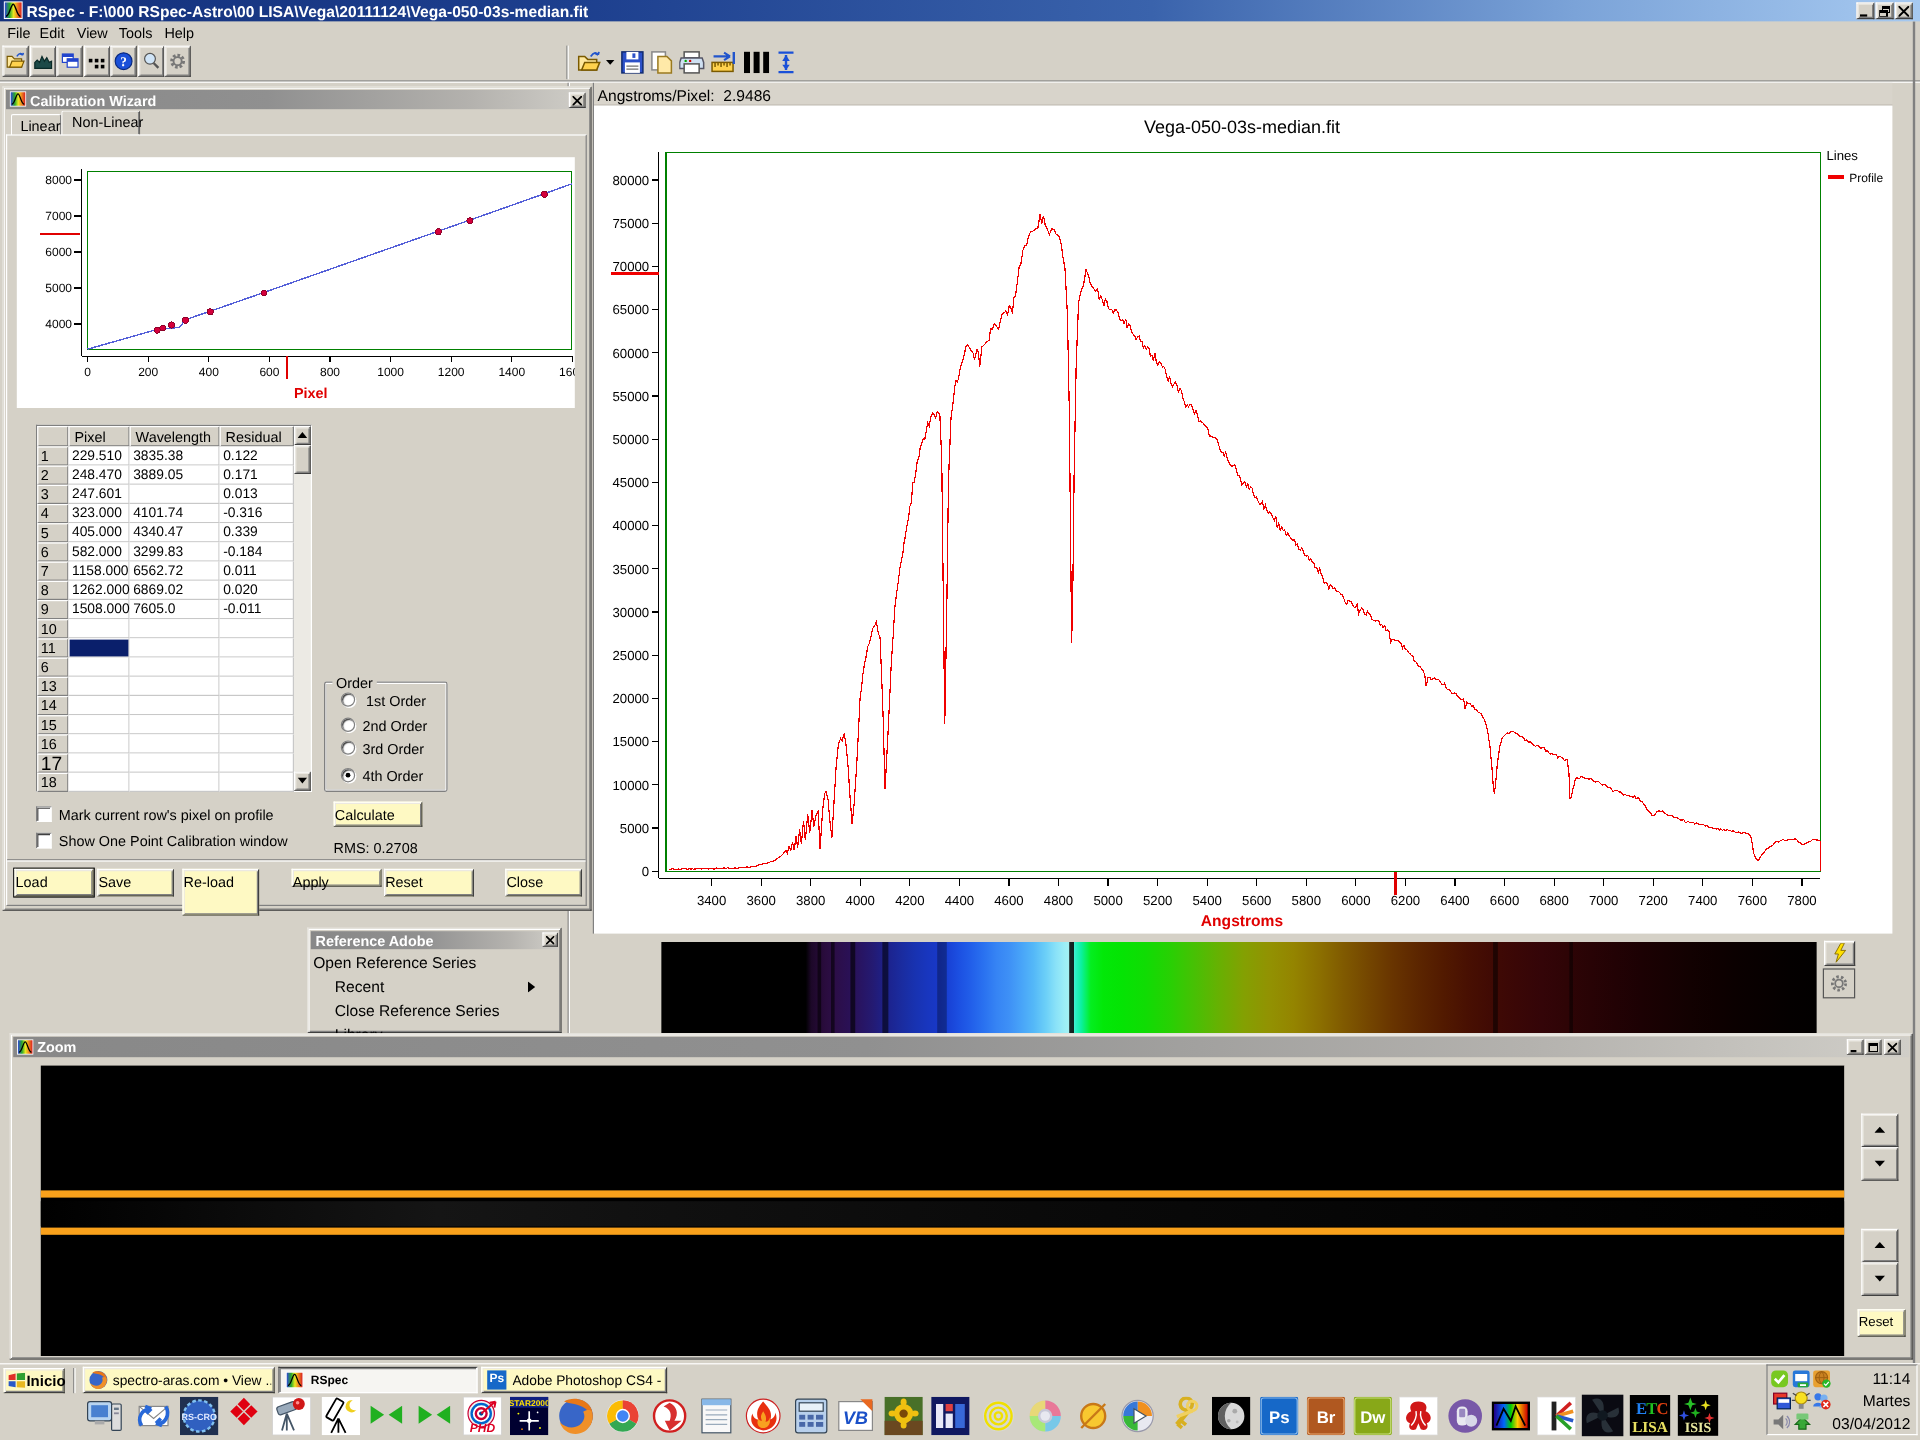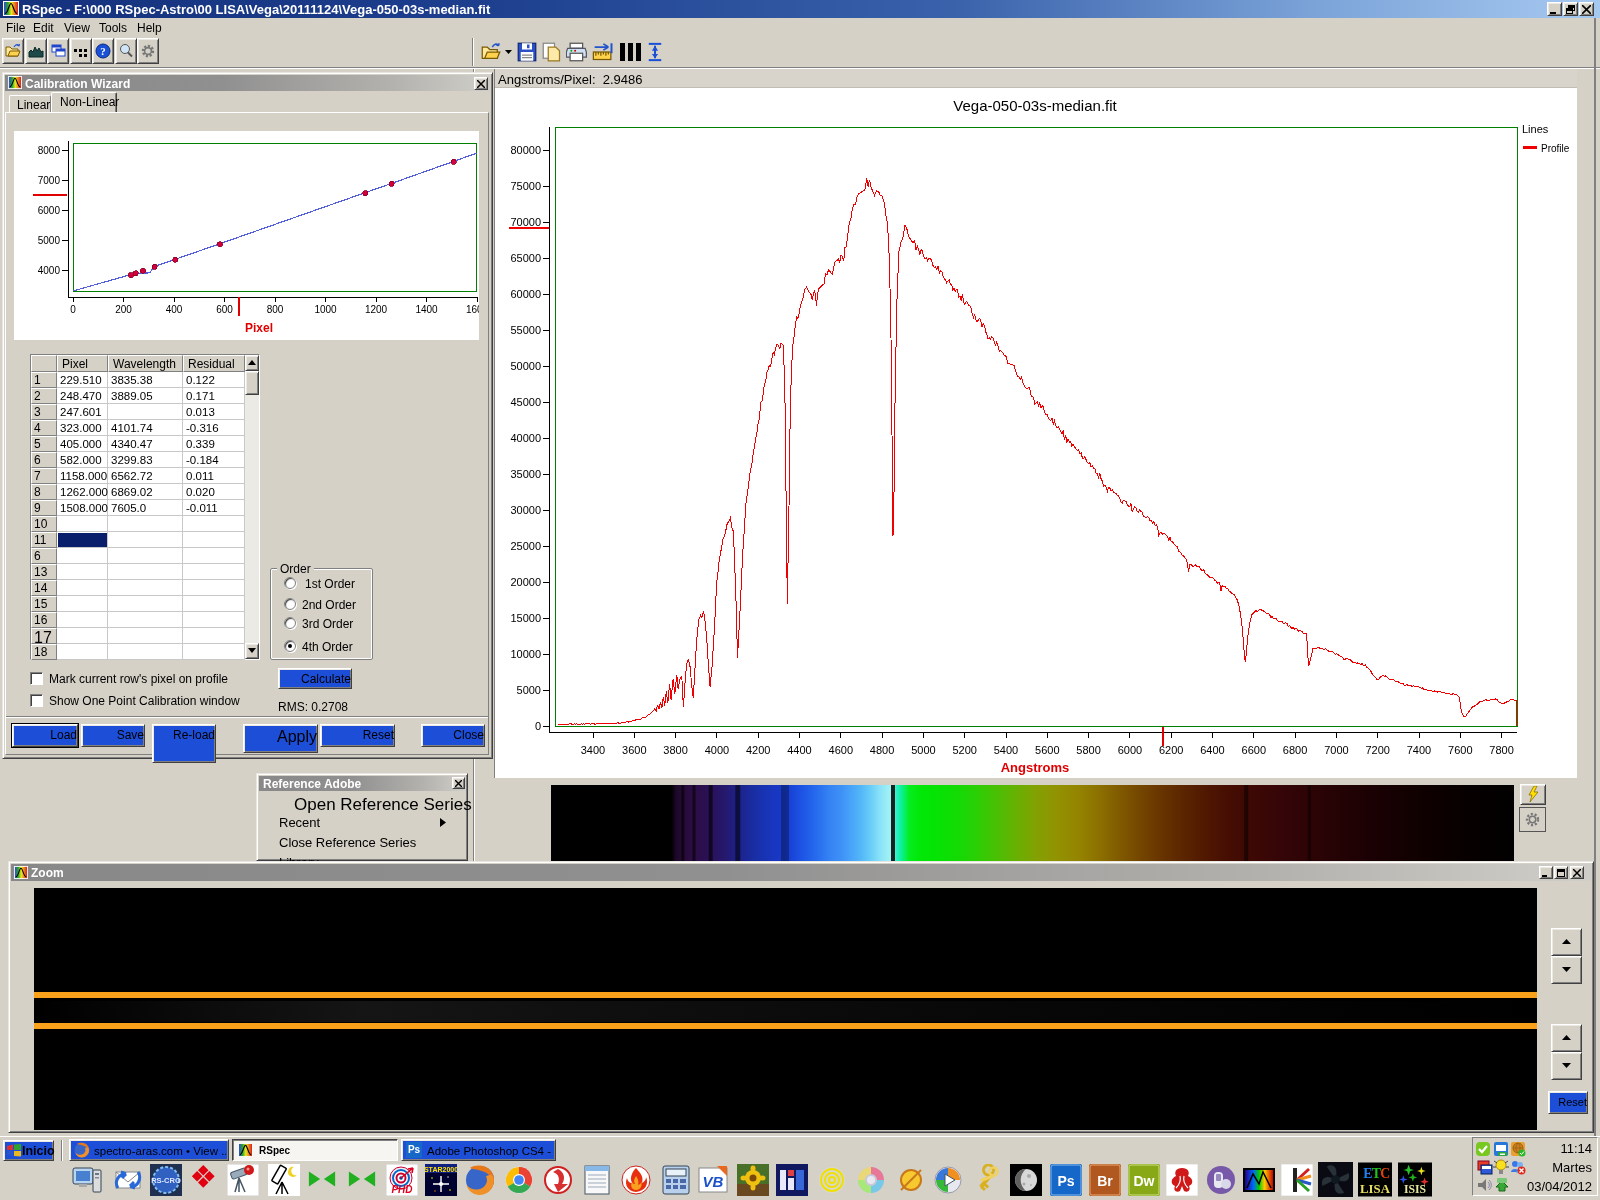--- a/index.html
+++ b/index.html
@@ -1,18 +1,18 @@
 <!DOCTYPE html>
 <html><head><meta charset="utf-8"><title>RSpec</title>
 <style>
 *{margin:0;padding:0;box-sizing:border-box}
 html,body{width:1600px;height:1200px;overflow:hidden}
 body{font-family:"Liberation Sans",sans-serif;background:#d5d1c7;position:relative;font-size:12px;color:#000}
 .ab{position:absolute}
-.btn{background:#1d4ed8;border:1px solid;border-color:#fff #404040 #404040 #fff;box-shadow:inset 1px 1px 0 #ece9e2,inset -1px -1px 0 #808080;text-align:right}
+.btn{background:#fef9c3;border:1px solid;border-color:#fff #404040 #404040 #fff;box-shadow:inset 1px 1px 0 #ece9e2,inset -1px -1px 0 #808080;text-align:left}
 .tbtn{background:#d5d1c7;border:1px solid;border-color:#fff #404040 #404040 #fff;box-shadow:inset 1px 1px 0 #ece9e2,inset -1px -1px 0 #808080}
 .ttl{font-weight:bold;color:#fff;font-size:12px}
 .graytb{background:linear-gradient(90deg,#888 0%,#909090 45%,#b4b2ae 80%,#d0cec8 100%)}
 .wbtn{background:#d5d1c7;border:1px solid;border-color:#fff #404040 #404040 #fff;box-shadow:inset 1px 1px 0 #ece9e2,inset -1px -1px 0 #808080;display:flex;align-items:center;justify-content:center}
 </style></head>
 <body>
 
 <div class="ab" style="left:0;top:0;width:1600px;height:18px;background:linear-gradient(90deg,#14317c 0%,#1d3f8e 30%,#3a63ac 60%,#7ba3d8 82%,#a6c9f0 100%)"></div>
 <svg class="ab" style="left:3px;top:1px" width="16" height="15" viewBox="0 0 16 15">
     <defs>
@@ -573,32 +573,32 @@
 <div class="ab" style="left:30px;top:694px;width:13px;height:13px;background:#fff;border:1px solid;border-color:#808080 #fff #fff #808080;box-shadow:inset 1px 1px 0 #404040"></div>
 <div class="ab" style="left:49px;top:694px;font-size:12px">Show One Point Calibration window</div>
 <div class="ab btn" style="left:278px;top:668px;width:74px;height:21px;padding-top:3px;font-size:12px">Calculate</div>
 <div class="ab" style="left:278px;top:700px;font-size:12px">RMS:&nbsp;0.2708</div>
 <div class="ab" style="left:6px;top:716px;width:482px;height:1px;background:#808080"></div>
 <div class="ab" style="left:6px;top:717px;width:482px;height:1px;background:#fff"></div>
 <div class="ab" style="left:11px;top:723px;width:68px;height:25px;background:#000"></div>
 <div class="ab btn" style="left:12px;top:724px;width:66px;height:23px;padding-top:3px;font-size:12px">Load</div>
 <div class="ab btn" style="left:81px;top:724px;width:64px;height:23px;padding-top:3px;font-size:12px">Save</div>
 <div class="ab btn" style="left:152px;top:724px;width:64px;height:39px;padding-top:3px;font-size:12px">Re-load</div>
-<div class="ab btn" style="left:243px;top:724px;width:75px;height:29px;padding-top:3px;font-size:16px">Apply</div>
+<div class="ab btn" style="left:243px;top:724px;width:75px;height:15px;padding-top:3px;font-size:12px">Apply</div>
 <div class="ab btn" style="left:320px;top:724px;width:75px;height:23px;padding-top:3px;font-size:12px">Reset</div>
 <div class="ab btn" style="left:421px;top:724px;width:64px;height:23px;padding-top:3px;font-size:12px">Close</div>
 <div class="ab" style="left:256px;top:773px;width:212px;height:88px;background:#d5d1c7;border:1px solid;border-color:#e8e6e0 #404040 #404040 #e8e6e0;box-shadow:inset 1px 1px 0 #fff,inset -1px -1px 0 #808080"></div>
 <div class="ab graytb" style="left:259px;top:776px;width:206px;height:15px"></div>
 <div class="ab ttl" style="left:263px;top:777px">Reference Adobe</div>
 <div class="ab wbtn" style="left:452px;top:777px;width:13px;height:12px">
     <svg width="7" height="7">
       <path d="M0,0 L7,7 M7,0 L0,7" stroke="#000" stroke-width="1.4"></path>
     </svg>
   </div>
-<div class="ab" style="left:294px;top:795px;font-size:17px">Open Reference Series</div>
+<div class="ab" style="left:261px;top:795px;font-size:13px">Open Reference Series</div>
 <div class="ab" style="left:279px;top:815px;font-size:13px">Recent</div>
 <div class="ab" style="left:279px;top:835px;font-size:13px">Close Reference Series</div>
 <div class="ab" style="left:279px;top:855px;font-size:13px">Library</div>
 <svg class="ab" style="left:440px;top:818px" width="6" height="9">
     <polygon points="0,0 6,4.5 0,9" fill="#000"></polygon>
   </svg>
 <div class="ab" style="left:8px;top:861px;width:1586px;height:272px;background:#d5d1c7;border:1px solid;border-color:#e8e6e0 #404040 #404040 #e8e6e0;box-shadow:inset 1px 1px 0 #fff,inset -1px -1px 0 #808080"></div>
 <div class="ab graytb" style="left:11px;top:864px;width:1580px;height:17px"></div>
 <svg class="ab" style="left:14px;top:866px" width="14" height="13" viewBox="0 0 16 15">
     <defs>

